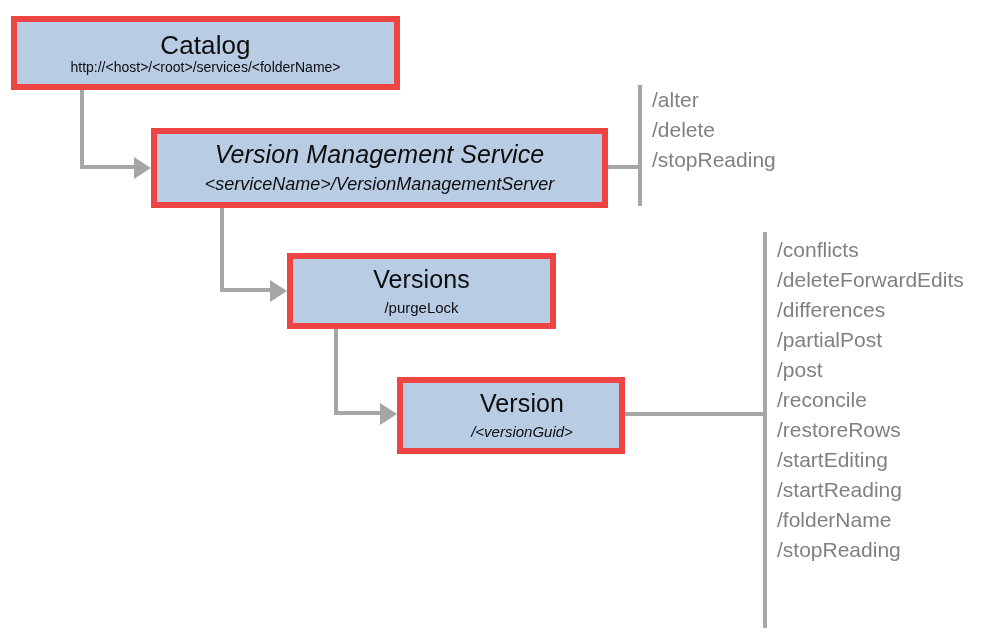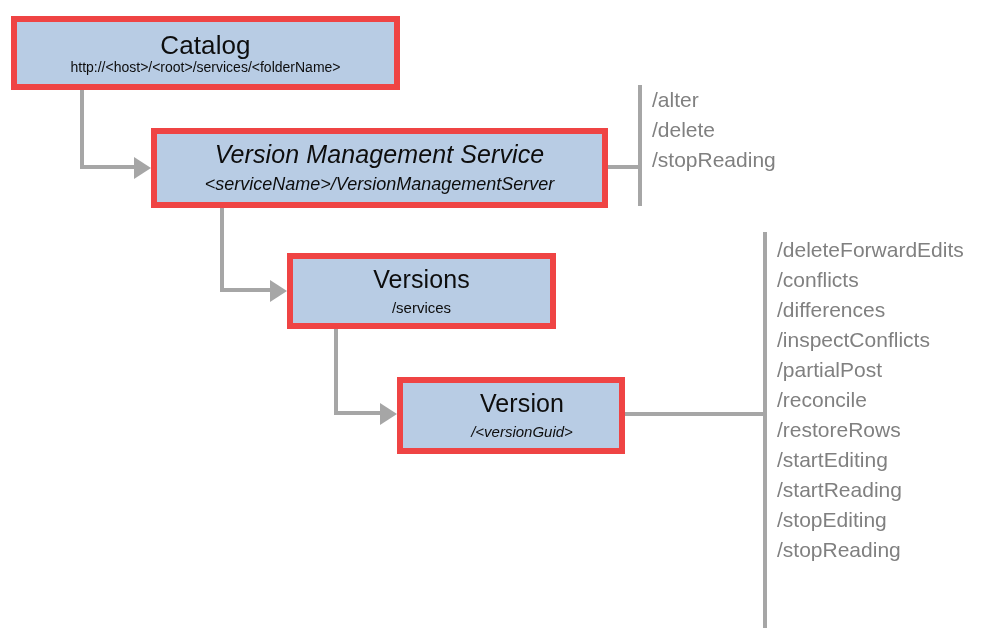--- a/index.html
+++ b/index.html
@@ -147,43 +147,43 @@
     <div class="node-path">http://&lt;host&gt;/&lt;root&gt;/services/&lt;folderName&gt;</div>
   </div>
 
   <div class="node" id="node-vms">
     <div class="node-title">Version Management Service</div>
     <div class="node-path">&lt;serviceName&gt;/VersionManagementServer</div>
   </div>
 
   <div class="node" id="node-versions">
     <div class="node-title">Versions</div>
-    <div class="node-path">/services</div>
+    <div class="node-path">/purgeLock</div>
   </div>
 
   <div class="node" id="node-version">
     <div class="node-title">Version</div>
     <div class="node-path">/&lt;versionGuid&gt;</div>
   </div>
 
   <div class="brace" id="brace-service"></div>
   <div class="endpoint-list" id="endpoints-service">
       <span class="endpoint-item">/alter</span>
       <span class="endpoint-item">/delete</span>
       <span class="endpoint-item">/stopReading</span>
     </div>
 
   <div class="brace" id="brace-version"></div>
   <div class="endpoint-list" id="endpoints-version">
+      <span class="endpoint-item">/conflicts</span>
       <span class="endpoint-item">/deleteForwardEdits</span>
-      <span class="endpoint-item">/conflicts</span>
       <span class="endpoint-item">/differences</span>
-      <span class="endpoint-item">/inspectConflicts</span>
       <span class="endpoint-item">/partialPost</span>
+      <span class="endpoint-item">/post</span>
       <span class="endpoint-item">/reconcile</span>
       <span class="endpoint-item">/restoreRows</span>
       <span class="endpoint-item">/startEditing</span>
       <span class="endpoint-item">/startReading</span>
-      <span class="endpoint-item">/stopEditing</span>
+      <span class="endpoint-item">/folderName</span>
       <span class="endpoint-item">/stopReading</span>
     </div>
 
 </div>
 
 </body></html>

